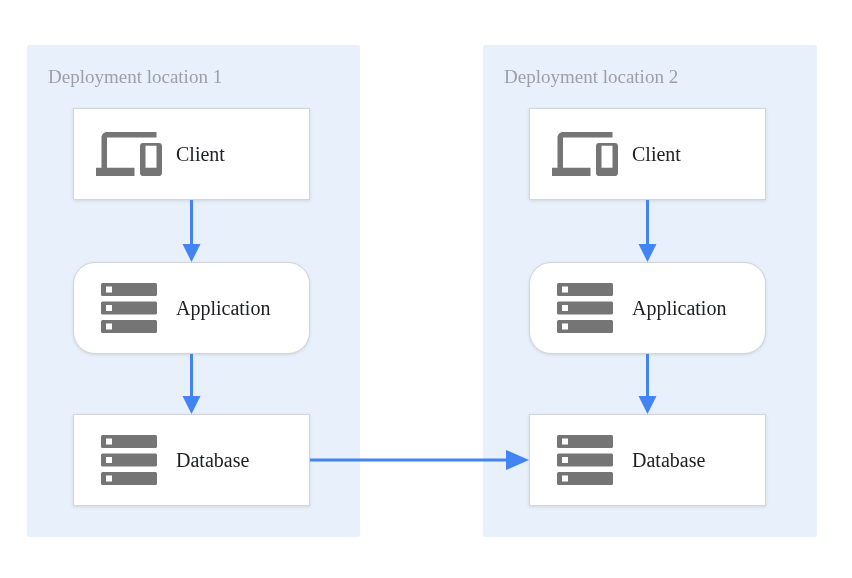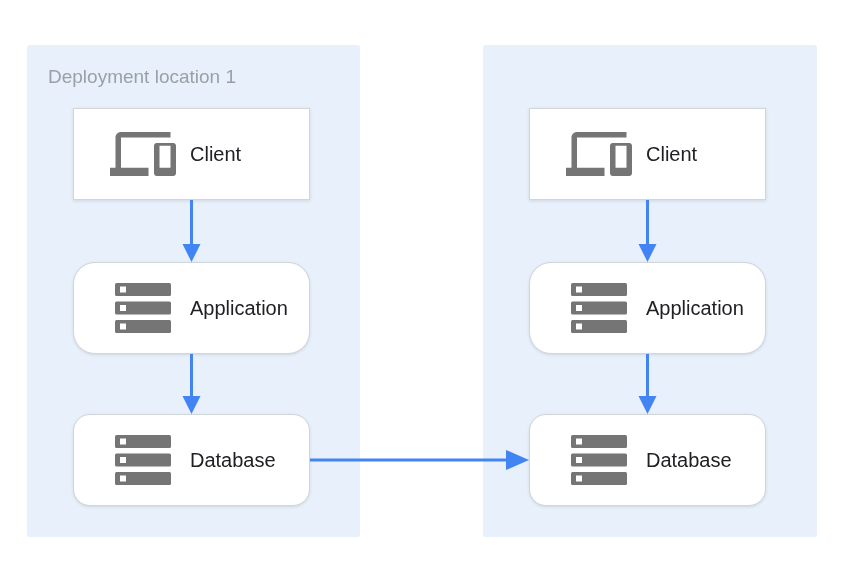--- a/index.html
+++ b/index.html
@@ -22,20 +22,21 @@
     overflow: hidden;
   }
 
   .location {
     position: absolute;
     top: 45px;
     width: 333px;
     height: 492px;
     background: var(--container-bg, #E8F1FB);
     border-radius: 2px;
+    font-family: Liberation Serif, serif;
   }
   .location.loc-1 { left: 27px; }
   .location.loc-2 { left: 483px; width: 334px; }
 
   .location-title {
     position: absolute;
     left: 21px;
     top: 19px;
     font-size: 19px;
     line-height: 26px;
@@ -46,25 +47,25 @@
   .node-box {
     position: absolute;
     left: 46px;
     width: 237px;
     height: 92px;
     background: #ffffff;
     border: 1px solid var(--box-border, #D2D5D9);
     box-shadow: 0 1px 3px rgba(60, 64, 67, 0.15);
     display: flex;
     align-items: center;
-    padding-left: 34px;
+    padding-left: 20px;
   }
   .node-box.n-0 { top: 63px; }
   .node-box.n-1 { top: 217px; border-radius: 22px; }
-  .node-box.n-2 { top: 369px; border-radius: 17px; }
+  .node-box.n-2 { top: 369px; }
 
   .node-icon {
     width: 70px;
     display: flex;
     align-items: center;
     justify-content: center;
     flex: 0 0 auto;
     color: var(--icon-gray, #757575);
   }
 
@@ -131,20 +132,21 @@
           <rect fill="#ffffff" x="5" y="3.5" width="6" height="6"></rect>
           <rect fill="#ffffff" x="5" y="22" width="6" height="6"></rect>
           <rect fill="#ffffff" x="5" y="40.5" width="6" height="6"></rect>
         </svg>
       </span>
       <span class="node-label">Database</span>
     </div>
   </div>
 
   <div class="location loc-2">
+    <div class="location-title">Deployment location 2</div>
 
     <div class="node-box n-0">
       <span class="node-icon">
         <svg width="66" height="50" viewBox="0 3 24 18" aria-hidden="true">
           <path fill="currentColor" d="M4 6h18V4H4c-1.1 0-2 .9-2 2v11H0v3h14v-3H4V6zm19 2h-6c-.55 0-1 .45-1 1v10c0 .55.45 1 1 1h6c.55 0 1-.45 1-1V9c0-.55-.45-1-1-1zm-1 9h-4v-8h4v8z"></path>
         </svg>
       </span>
       <span class="node-label">Client</span>
     </div>
 

